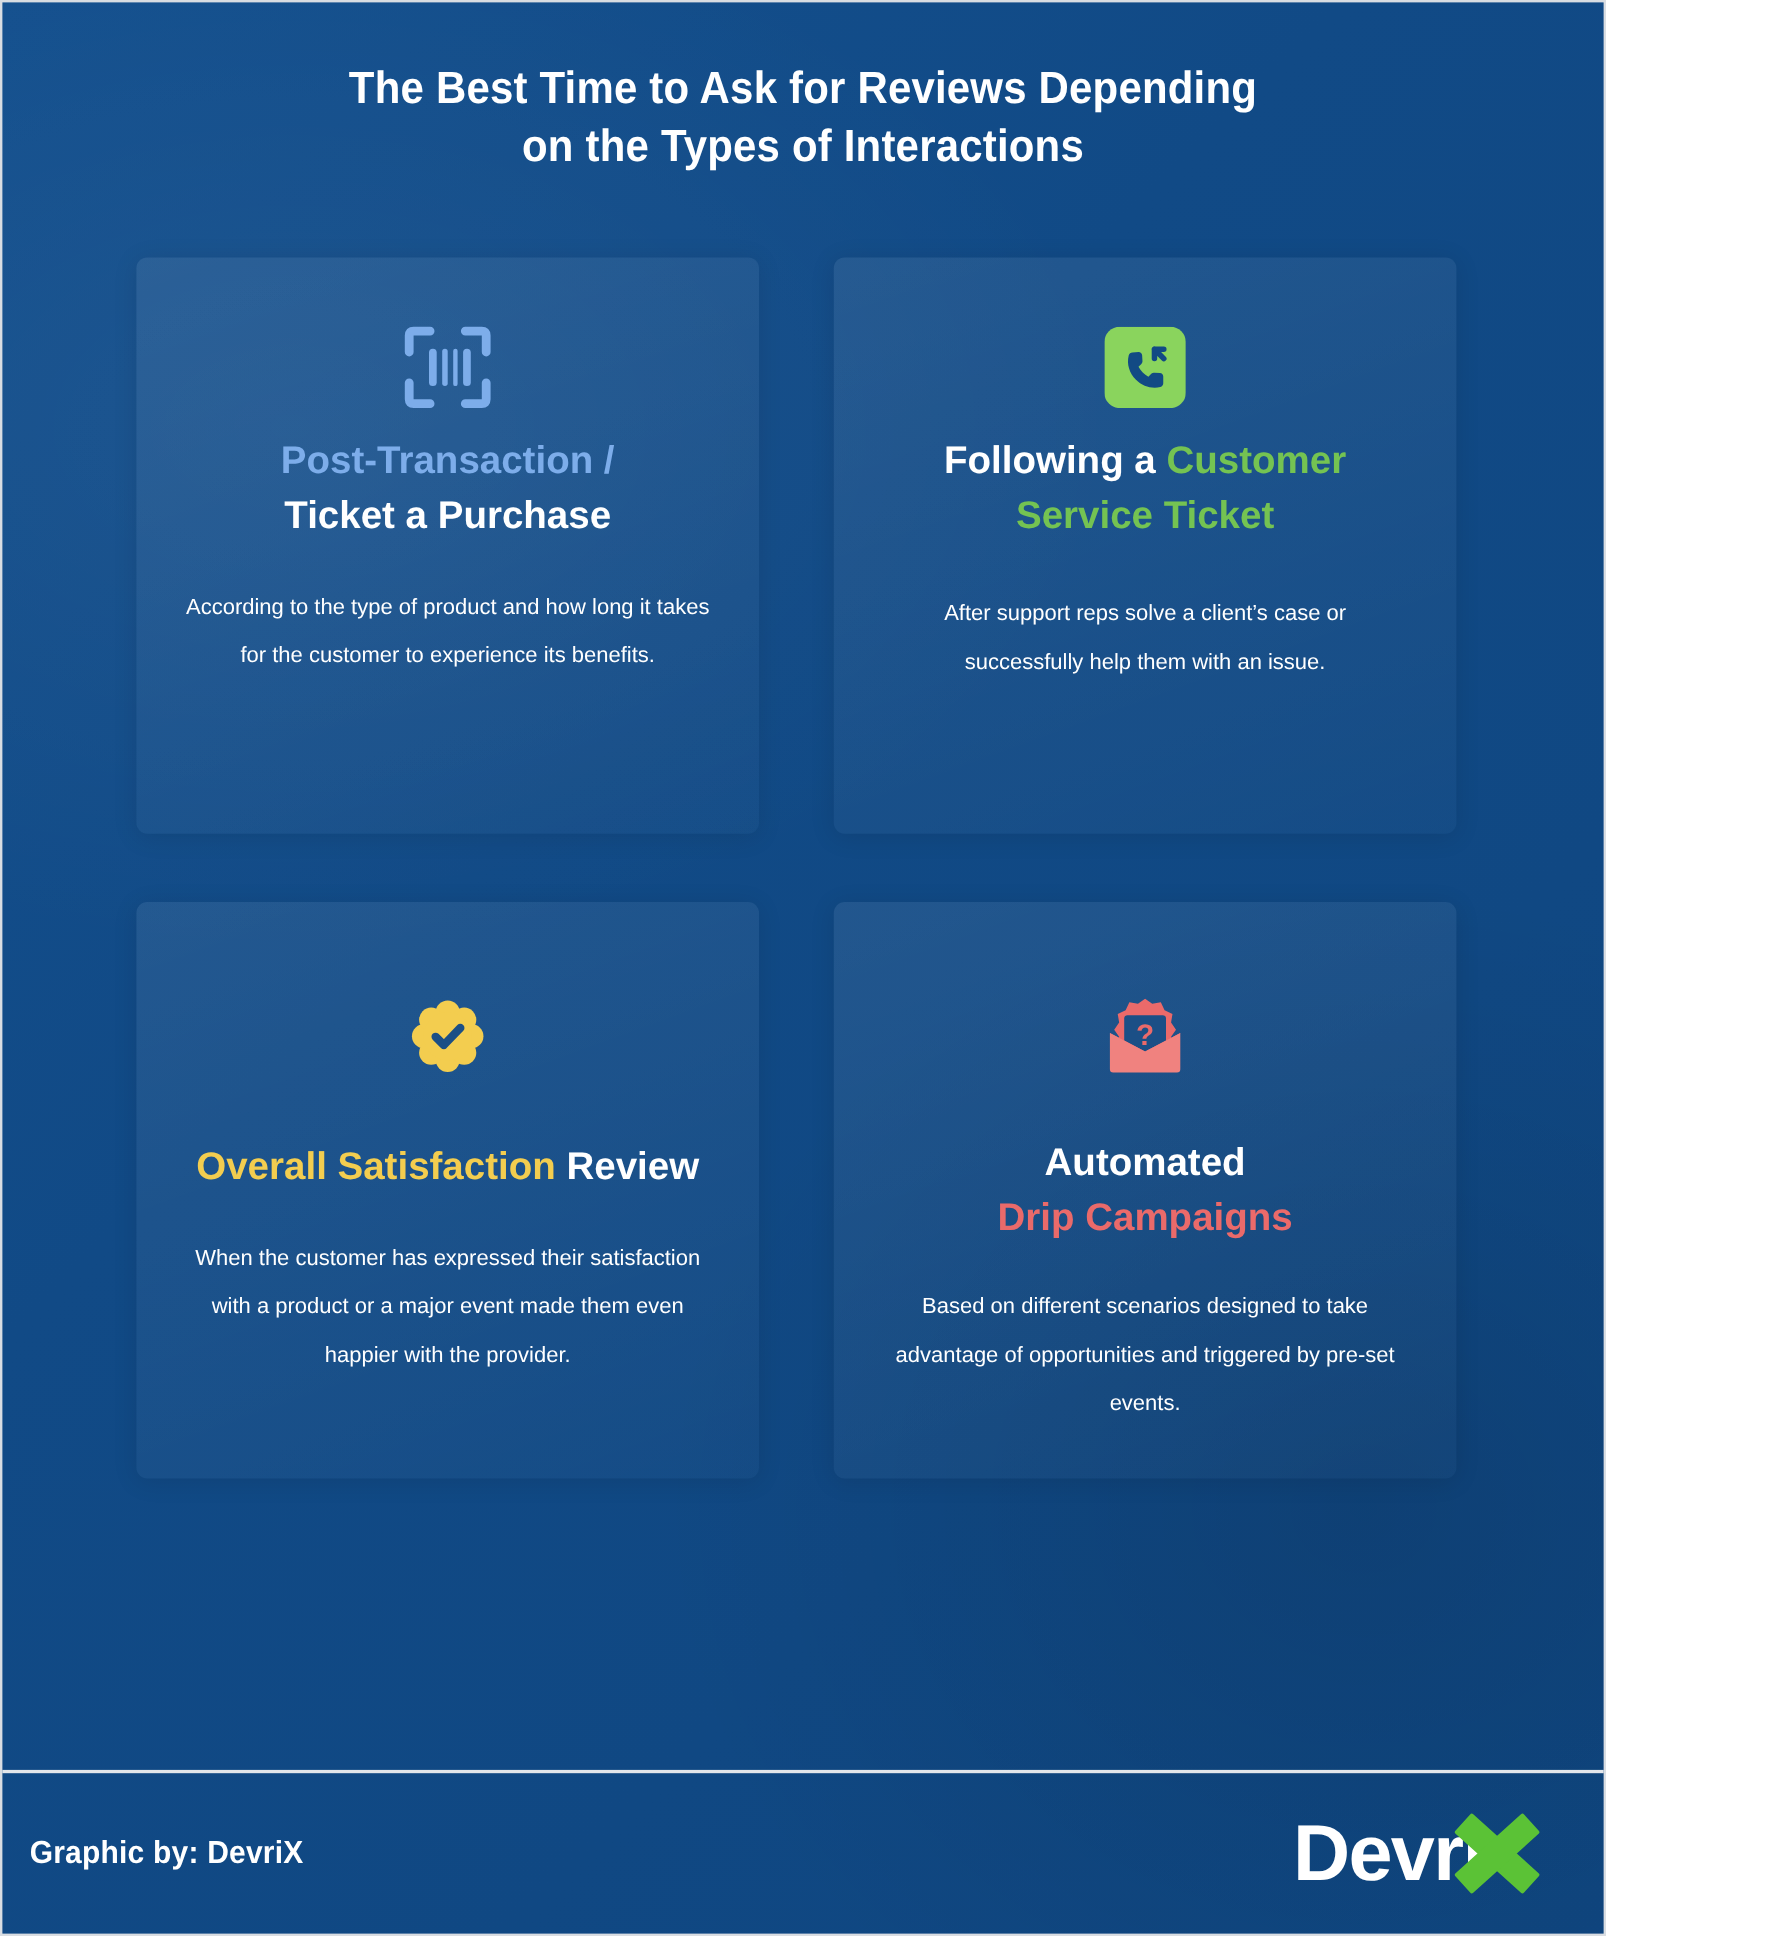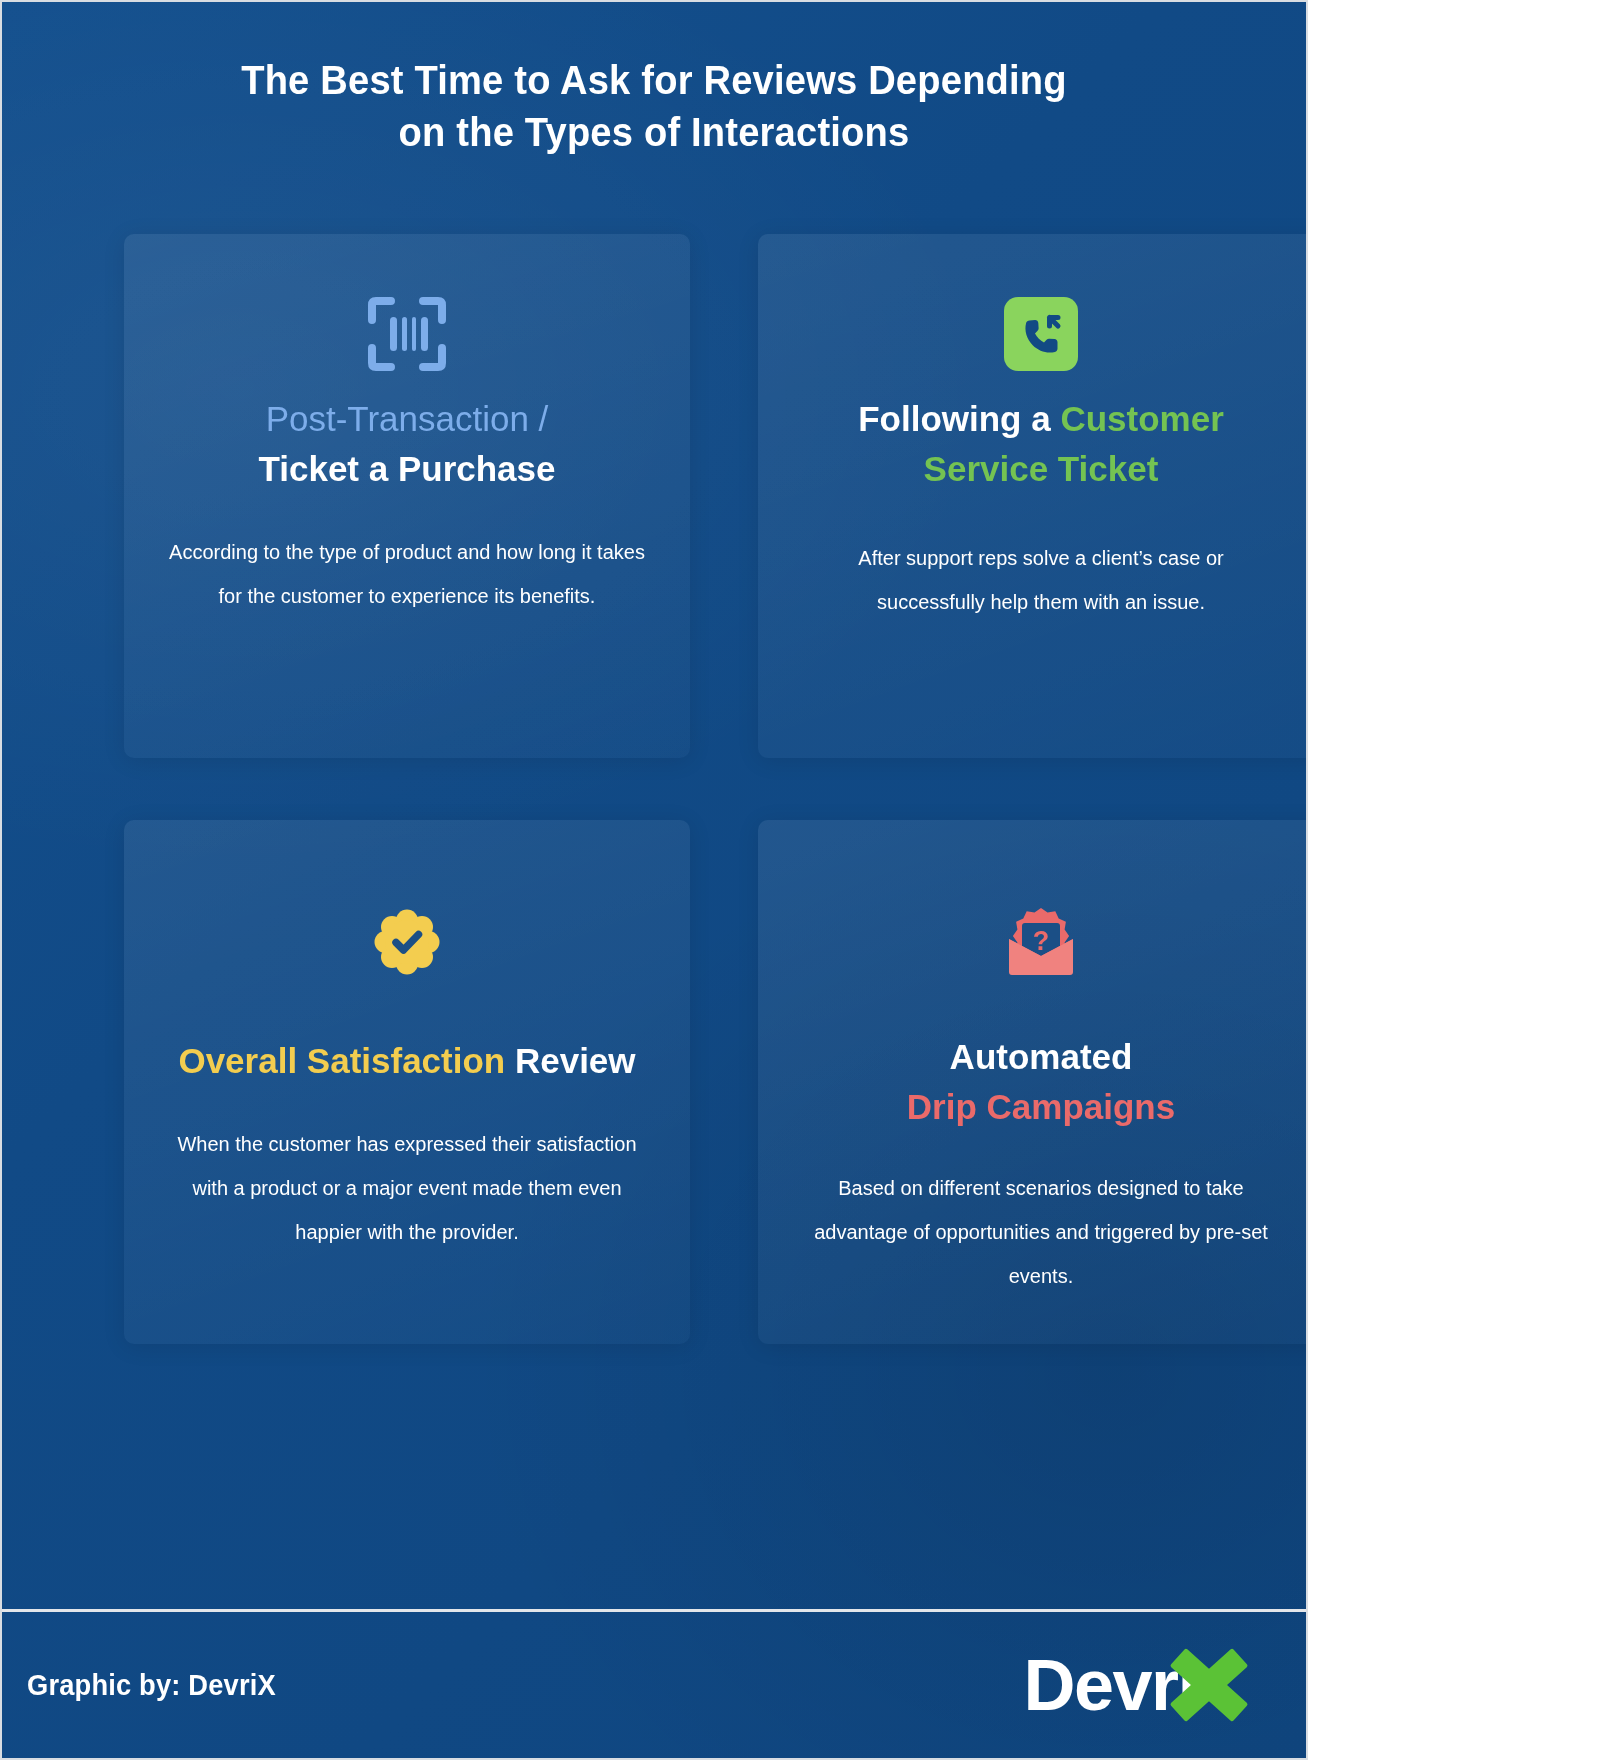--- a/index.html
+++ b/index.html
@@ -5,21 +5,21 @@
   html, body {
     margin: 0;
     padding: 0;
     background: #ffffff;
   }
   body {
     font-family: "Liberation Sans", sans-serif;
   }
   #infographic {
     position: relative;
-    width: 1308px;
+    width: 1460px;
     height: 1760px;
     background: #114a86;
     background: linear-gradient(135deg, #14508e 0%, #114a86 38%, #0f4680 100%);
     overflow: hidden;
     box-sizing: border-box;
     border: 2px solid #d9dde2;
   }
   
   #infographic::before {
     content: "";
@@ -82,21 +82,21 @@
     margin-bottom: 14px;
   }
   .card-title {
     font-size: 35px;
     line-height: 50px;
     font-weight: bold;
     color: #ffffff;
     margin: 0 0 6px 0;
     padding: 0 4px;
   }
-  .card-title .accent-lightblue { color: #7dadea; font-weight: normal; }
+  .card-title .accent-lightblue { color: #7dadea; font-weight: bold; }
   .card-title .accent-green { color: #74c352; }
   .card-title .accent-yellow { color: #f3cd4f; }
   .card-title .accent-red { color: #ea6a6a; }
   .card-title .plain-white { color: #ffffff; }
   .card-body {
     font-size: 20px;
     line-height: 44px;
     color: #ffffff;
     margin: 0;
     font-weight: normal;

